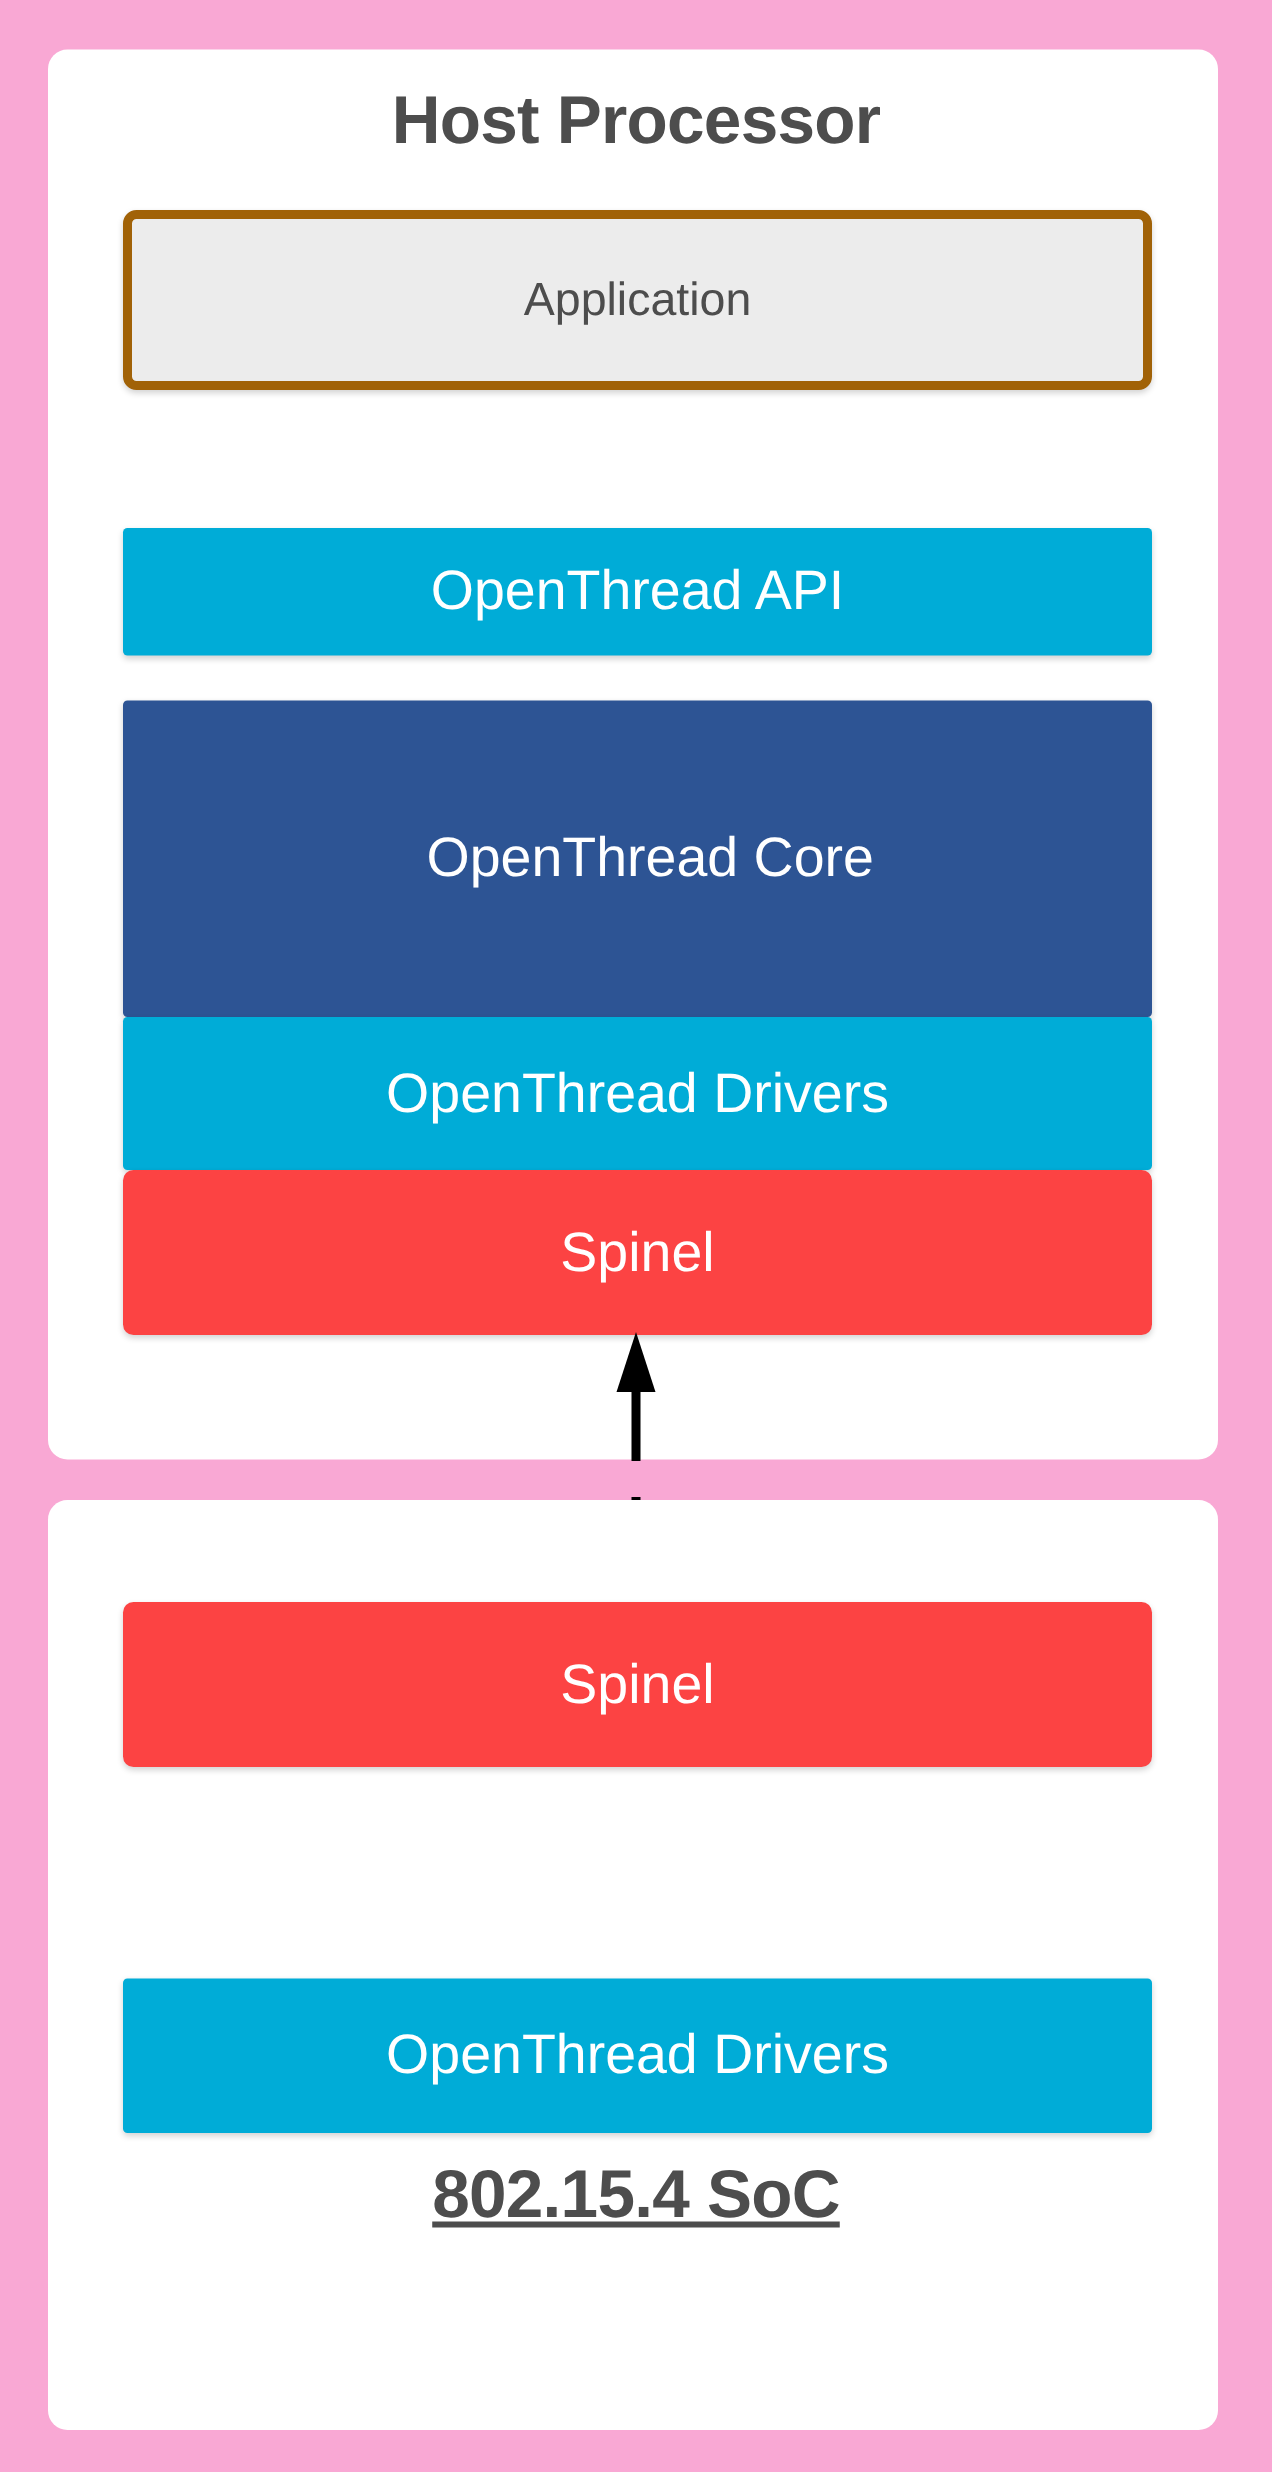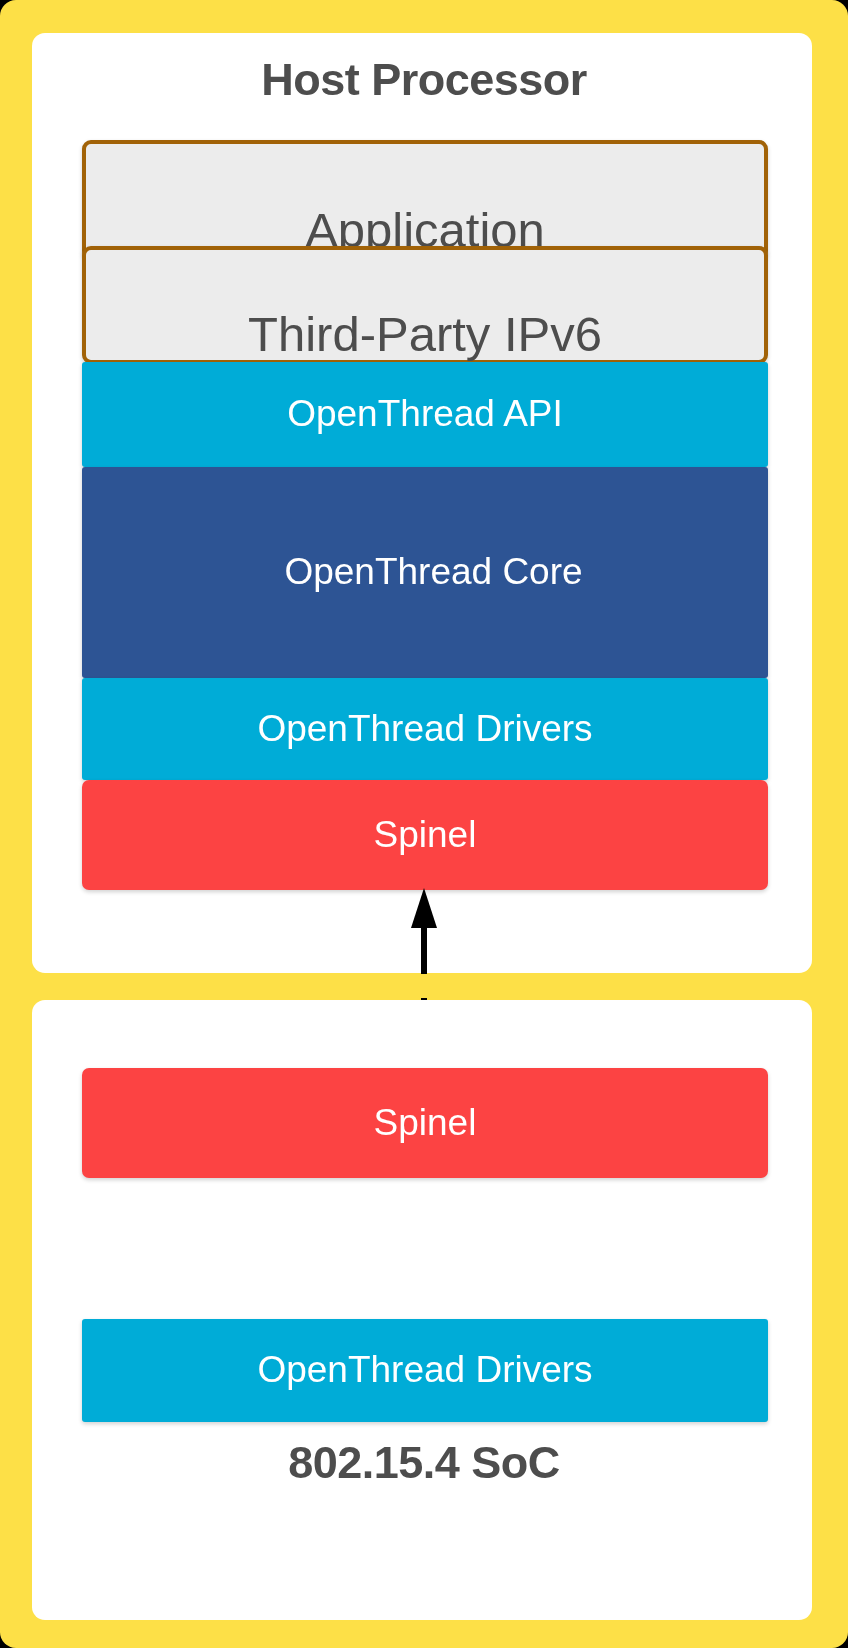--- a/index.html
+++ b/index.html
@@ -16,22 +16,21 @@
     font-family: "Liberation Sans", sans-serif;
     -webkit-font-smoothing: antialiased;
   }
 
   .diagram {
     position: absolute;
     left: 0;
     top: 0;
     width: 848px;
     height: 1648px;
-    background: #fde047;
-    border-radius: 16px;
+    background: #f9a8d4;
   }
 
   
   .panel {
     position: absolute;
     background: #ffffff;
     border-radius: 13px;
     box-sizing: border-box;
   }
   #host-panel {
@@ -53,21 +52,21 @@
     left: 0;
     width: 100%;
     text-align: center;
     font-size: 45px;
     font-weight: bold;
     color: #4d4d4d;
     letter-spacing: -0.5px;
     line-height: 1;
   }
   #host-title { top: 57px; }
-  #soc-title  { top: 1440px; }
+  #soc-title  { top: 1440px; text-decoration: underline; }
 
   
   .layer {
     position: absolute;
     left: 82px;
     width: 686px;
     box-sizing: border-box;
     display: flex;
     align-items: center;
     justify-content: center;
@@ -76,25 +75,24 @@
     box-shadow: 0 2px 4px rgba(0,0,0,0.18);
   }
   .layer-label {
     display: block;
     width: 100%;
   }
 
   
   .layer.neutral {
     background: #ececec;
-    border: 4px solid #a16207;
+    border: 6px solid #a16207;
     border-radius: 9px;
     color: #4d4d4d;
-    font-size: 49px;
-    align-items: flex-end;
+    font-size: 31px;
   }
   
   .layer.cyan {
     background: #00acd7;
     color: #ffffff;
     font-size: 37px;
     border-radius: 3px;
   }
   .layer.navy {
     background: #2d5494;
@@ -107,21 +105,21 @@
     background: #fc4343;
     color: #ffffff;
     font-size: 37px;
     border-radius: 7px;
     align-items: center;
   }
 
   
   #layer-application    { top: 140px; height: 120px; }
   #layer-third-party    { top: 246px; height: 118px; }
-  #layer-ot-api         { top: 362px; height: 105px; }
+  #layer-ot-api         { top: 352px; height: 85px; }
   #layer-ot-core        { top: 467px; height: 211px; }
   #layer-ot-drivers     { top: 678px; height: 102px; }
   #layer-spinel-host    { top: 780px; height: 110px; }
 
   
   #layer-spinel-soc     { top: 1068px; height: 110px; }
   #layer-ot-mac         { top: 1178px; height: 141px; }
   #layer-ot-drivers-soc { top: 1319px; height: 103px; }
 
   
@@ -140,23 +138,20 @@
 <div class="diagram">
 
   <div class="panel" id="host-panel"></div>
 
   <div class="panel-title" id="host-title">Host Processor</div>
 
   <div class="layer neutral" id="layer-application">
     <span class="layer-label">Application</span>
   </div>
 
-  <div class="layer neutral" id="layer-third-party">
-    <span class="layer-label">Third-Party IPv6</span>
-  </div>
 
   <div class="layer cyan" id="layer-ot-api">
     <span class="layer-label">OpenThread API</span>
   </div>
 
   <div class="layer navy" id="layer-ot-core">
     <span class="layer-label">OpenThread Core</span>
   </div>
 
   <div class="layer cyan" id="layer-ot-drivers">

